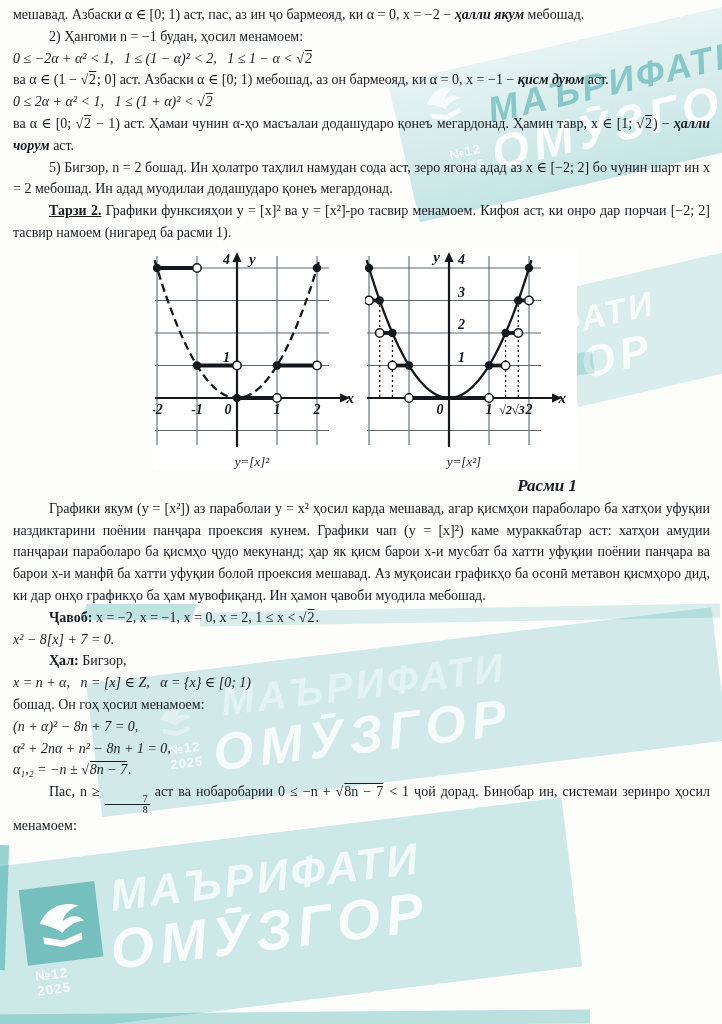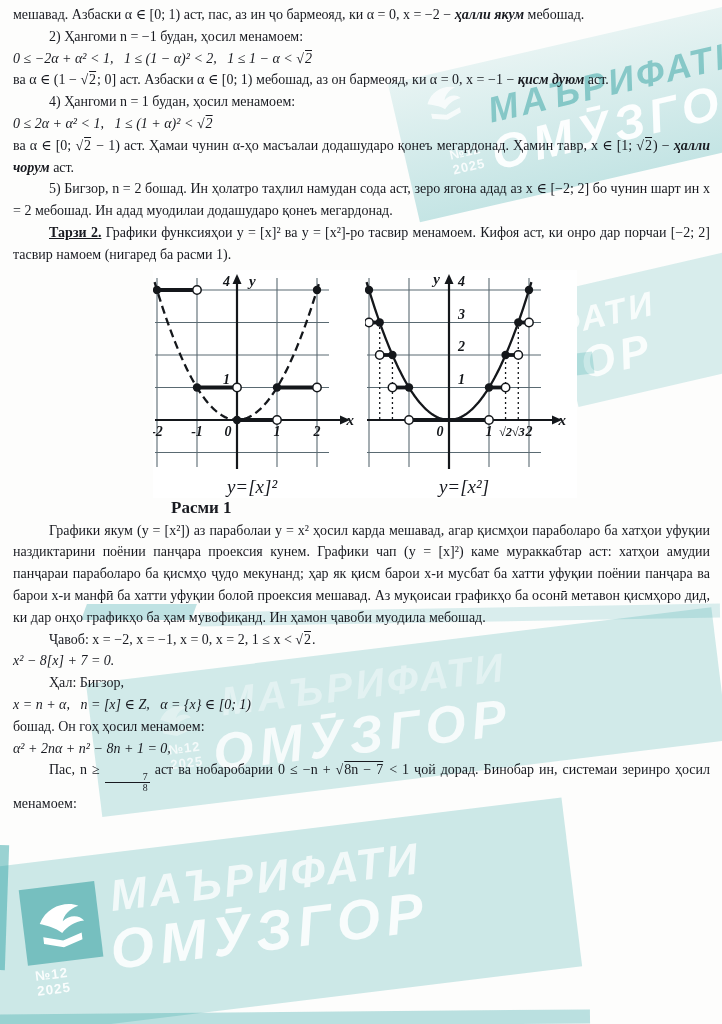--- a/index.html
+++ b/index.html
@@ -2,35 +2,35 @@
 <html><head>
 <meta charset="utf-8">
 <style>
   html,body{margin:0;padding:0;background:#e8e8e8;}
   .page{position:relative;width:722px;height:1024px;margin:0 auto;background:#fdfdfc;
         overflow:hidden;font-family:"Liberation Serif","DejaVu Serif",serif;color:#181a20;}
   .content{position:absolute;left:13px;width:697px;top:4px;z-index:2;}
   p.blk{margin:0;font-size:14px;line-height:21.8px;text-align:justify;}
   p.blk.ind{text-indent:36px;}
   p.blk.f{text-align:left;text-indent:0;font-style:italic;}
-  .rb{font-weight:normal;}
+  .rb{font-weight:bold;}
   .rbi{font-weight:bold;font-style:italic;}
   .rbu{font-weight:bold;text-decoration:underline;}
   .rad{text-decoration:overline;padding:0 1px;}
   .fr{display:inline-flex;flex-direction:column;vertical-align:-0.55em;line-height:1.05;
       font-size:0.7em;text-align:center;}
   .fr .num{border-bottom:1px solid currentColor;padding:0 2px;}
   .fr .den{padding:0 2px;}
   
   .figure{position:relative;z-index:2;margin:4px 0 2px 140px;width:424px;}
   .graphs{display:flex;gap:0;background:#fff;}
   .graph{width:212px;}
   svg.graph-svg{display:block;width:210px;height:208px;background:#fff;}
-  .glabel{text-align:center;font-style:italic;font-size:19px;padding-right:14px;margin-top:-2px;}
-  .figcap{text-align:left;font-weight:bold;font-size:17px;padding-left:18px;}
+  .glabel{text-align:center;font-style:italic;font-size:13px;padding-right:14px;margin-top:-2px;}
+  .figcap{text-align:right;font-weight:bold;font-size:17px;margin-top:6px;padding-left:18px;font-style:italic;}
   
   .wm{position:absolute;z-index:1;font-family:"Liberation Sans","DejaVu Sans",sans-serif;
       font-weight:bold;font-style:italic;pointer-events:none;}
   .wm .row{white-space:nowrap;position:absolute;letter-spacing:3px;}
   .wm .issue{position:absolute;font-size:13px;font-style:normal;line-height:15px;letter-spacing:1px;}
   .wm1{left:388px;top:84px;width:470px;height:142px;transform:rotate(-13deg);transform-origin:left top;
        background:linear-gradient(180deg,rgba(34,158,160,0.10),rgba(34,158,160,0.26));}
   .wm1 .r1{left:92px;top:28px;font-size:36px;color:rgba(30,152,154,0.45);}
   .wm1 .r2{left:86px;top:64px;font-size:48px;letter-spacing:5px;color:rgba(255,255,255,0.92);}
   .wm1 .issue{left:44px;top:76px;color:rgba(255,255,255,0.85);}
@@ -121,21 +121,20 @@
   <div class="streak st3"></div>
   <div class="streak st4"></div>
   <div class="streak st5"></div>
 
   <div class="content">
     <div id="blocks-before">
         <p class="blk">мешавад. Азбаски α ∈ [0; 1) аст, пас, аз ин ҷо бармеояд, ки α = 0, x = −2 − <span class="rbi">ҳалли якум</span> мебошад.</p>
         <p class="blk ind">2) Ҳангоми n = −1 будан, ҳосил менамоем:</p>
         <p class="blk f">0 ≤ −2α + α² &lt; 1,&nbsp;&nbsp; 1 ≤ (1 − α)² &lt; 2,&nbsp;&nbsp; 1 ≤ 1 − α &lt; <span>√<span class="rad">2</span></span></p>
         <p class="blk">ва α ∈ (1 − <span>√<span class="rad">2</span></span>; 0] аст. Азбаски α ∈ [0; 1) мебошад, аз он бармеояд, ки α = 0, x = −1 − <span class="rbi">қисм дуюм</span> аст.</p>
-        <p class="blk ind">4) Ҳангоми n = 1 будан, ҳосил менамоем:</p>
         <p class="blk f">0 ≤ 2α + α² &lt; 1,&nbsp;&nbsp; 1 ≤ (1 + α)² &lt; <span>√<span class="rad">2</span></span></p>
         <p class="blk">ва α ∈ [0; <span>√<span class="rad">2</span></span> − 1) аст. Ҳамаи чунин α-ҳо масъалаи додашударо қонеъ мегардонад. Ҳамин тавр, x ∈ [1; <span>√<span class="rad">2</span></span>) − <span class="rbi">ҳалли чорум</span> аст.</p>
         <p class="blk ind">5) Бигзор, n = 2 бошад. Ин ҳолатро таҳлил намудан сода аст, зеро ягона адад аз x ∈ [−2; 2] бо чунин шарт ин x = 2 мебошад. Ин адад муодилаи додашударо қонеъ мегардонад.</p>
         <p class="blk ind"><span class="rbu">Тарзи 2.</span> Графики функсияҳои y = [x]² ва y = [x²]-ро тасвир менамоем. Кифоя аст, ки онро дар порчаи [−2; 2] тасвир намоем (нигаред ба расми 1).</p>
       </div>
 
     <div class="figure">
       <div class="graphs">
         <div class="graph">
           <svg id="g0" class="graph-svg" width="210" height="208">
@@ -241,20 +240,22 @@
       <div class="figcap">Расми 1</div>
     </div>
 
     <div id="blocks-after">
         <p class="blk ind">Графики якум (y = [x²]) аз параболаи y = x² ҳосил карда мешавад, агар қисмҳои параболаро ба хатҳои уфуқии наздиктарини поёнии панҷара проексия кунем. Графики чап (y = [x]²) каме мураккабтар аст: хатҳои амудии панҷараи параболаро ба қисмҳо ҷудо мекунанд; ҳар як қисм барои x-и мусбат ба хатти уфуқии поёнии панҷара ва барои x-и манфӣ ба хатти уфуқии болоӣ проексия мешавад. Аз муқоисаи графикҳо ба осонӣ метавон қисмҳоро дид, ки дар онҳо графикҳо ба ҳам мувофиқанд. Ин ҳамон ҷавоби муодила мебошад.</p>
         <p class="blk ind"><span class="rb">Ҷавоб:</span> x = −2, x = −1, x = 0, x = 2, 1 ≤ x &lt; <span>√<span class="rad">2</span></span>.</p>
         <p class="blk f">x² − 8[x] + 7 = 0.</p>
         <p class="blk ind"><span class="rb">Ҳал:</span> Бигзор,</p>
         <p class="blk f">x = n + α,&nbsp;&nbsp; n = [x] ∈ Z,&nbsp;&nbsp; α = {x} ∈ [0; 1)</p>
         <p class="blk">бошад. Он гоҳ ҳосил менамоем:</p>
+        <p class="blk f">(n + α)² − 8n + 7 = 0,</p>
         <p class="blk f">α² + 2nα + n² − 8n + 1 = 0,</p>
+        <p class="blk f">α₁,₂ = −n ± <span>√<span class="rad">8n − 7</span></span>.</p>
         <p class="blk ind">Пас, n ≥ <span class="fr">
             <span class="num">7</span>
             <span class="den">8</span>
           </span> аст ва нобаробарии 0 ≤ −n + <span>√<span class="rad">8n − 7</span></span> &lt; 1 ҷой дорад. Бинобар ин, системаи зеринро ҳосил менамоем:</p>
       </div>
   </div>
 </div>
 
 </body></html>

